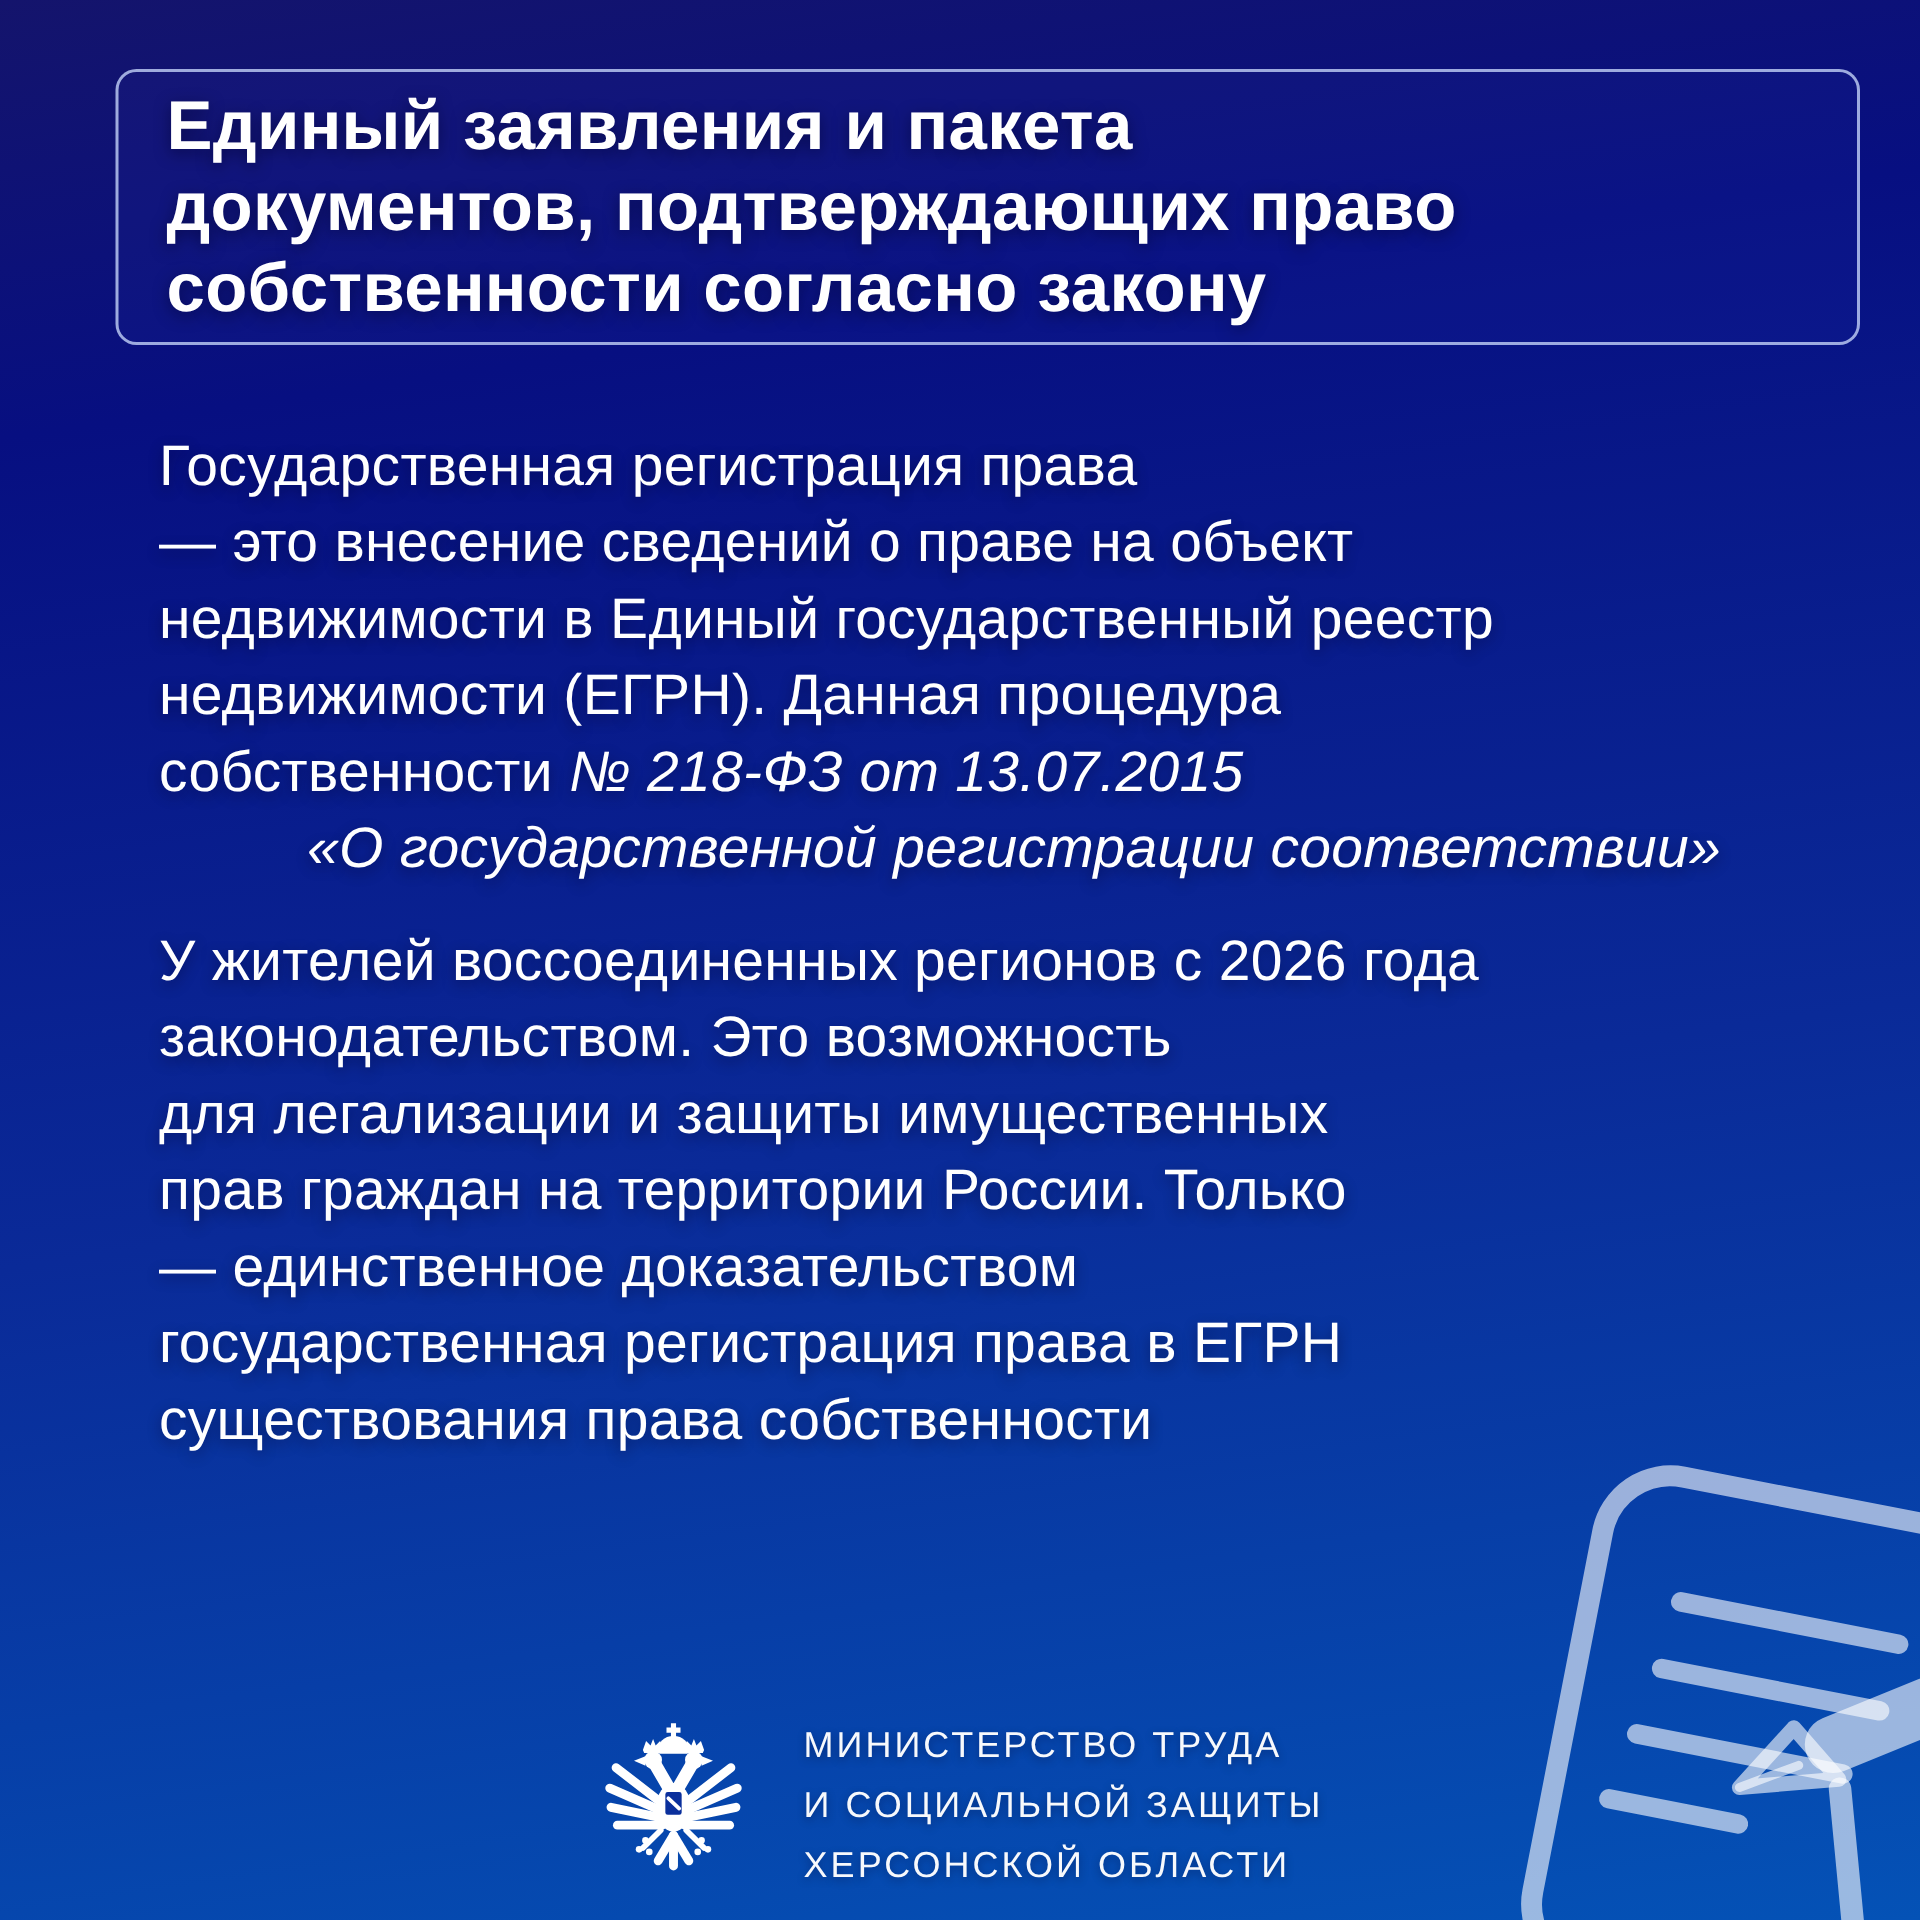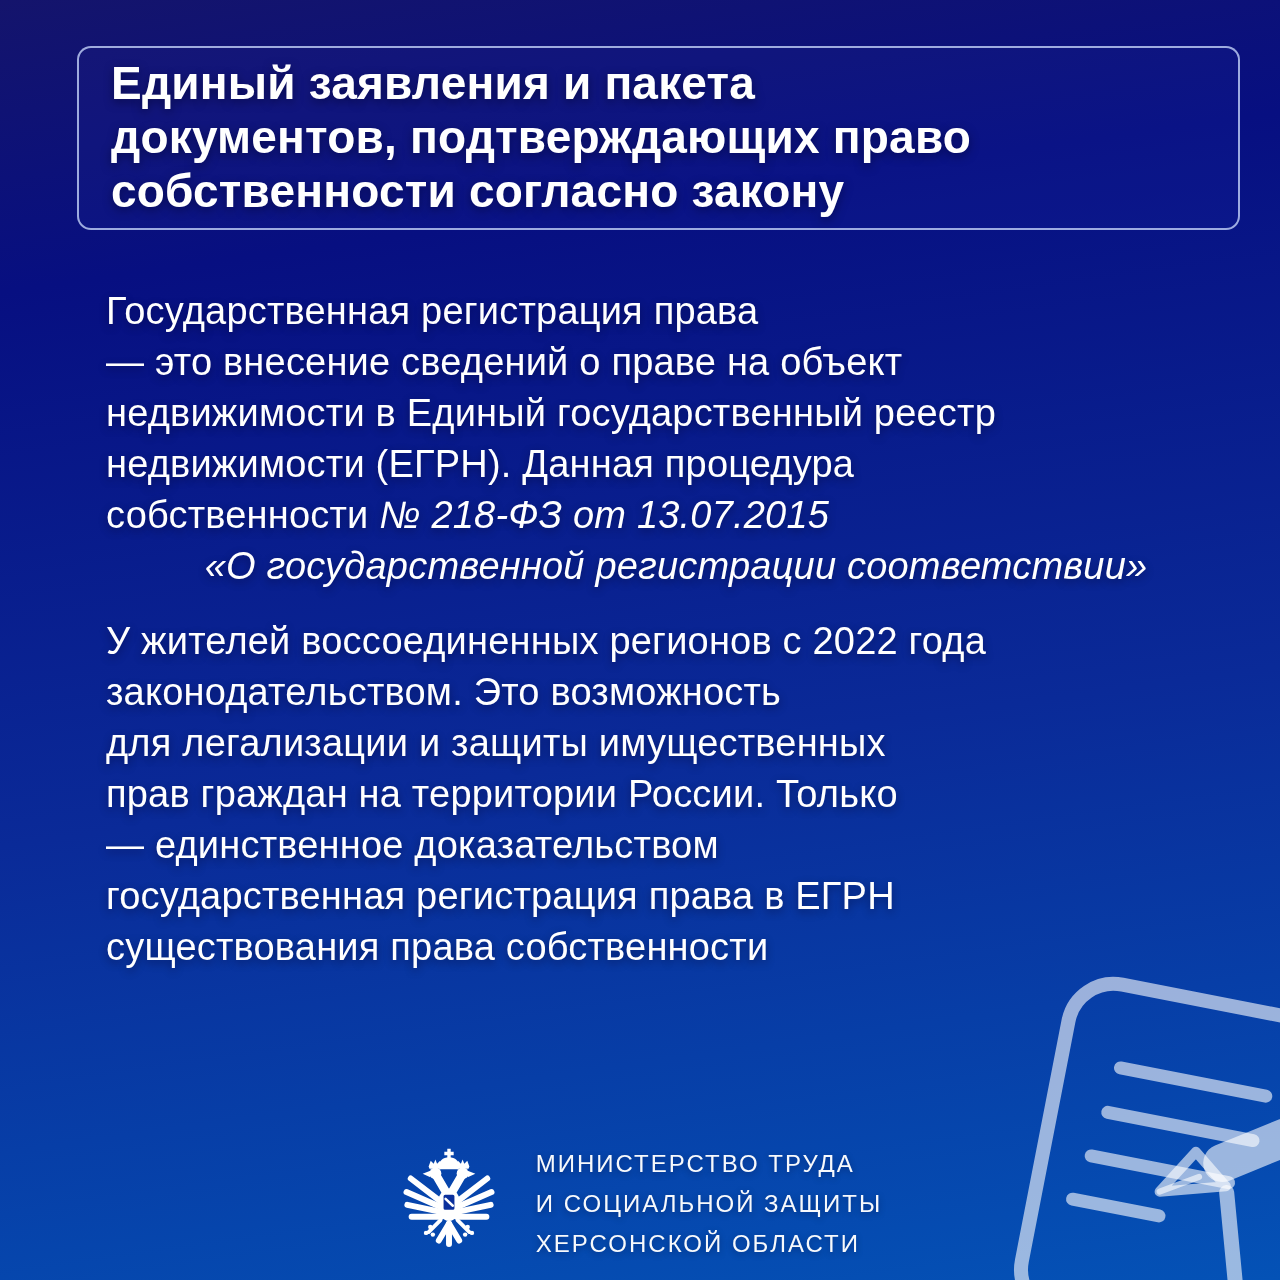--- a/index.html
+++ b/index.html
@@ -57,21 +57,21 @@
 <div class="para para-1">
   <div class="body-line">Государственная регистрация права</div>
   <div class="body-line">— это внесение сведений о праве на объект</div>
   <div class="body-line">недвижимости в Единый государственный реестр</div>
   <div class="body-line">недвижимости (ЕГРН). Данная процедура</div>
   <div class="body-line"><span>собственности </span><span class="italic">№ 218-ФЗ от 13.07.2015</span></div>
   <div class="body-line italic">«О государственной регистрации соответствии»</div>
 </div>
 
 <div class="para para-2">
-  <div class="body-line">У жителей воссоединенных регионов с 2022 года</div>
+  <div class="body-line">У жителей воссоединенных регионов с 2026 года</div>
   <div class="body-line">законодательством. Это возможность</div>
   <div class="body-line">для легализации и защиты имущественных</div>
   <div class="body-line">прав граждан на территории России. Только</div>
   <div class="body-line">— единственное доказательством</div>
   <div class="body-line">государственная регистрация права в ЕГРН</div>
   <div class="body-line">существования права собственности</div>
 </div>
 
 <div class="footer">
   <svg class="emblem" viewBox="0 0 120 130" aria-hidden="true">

